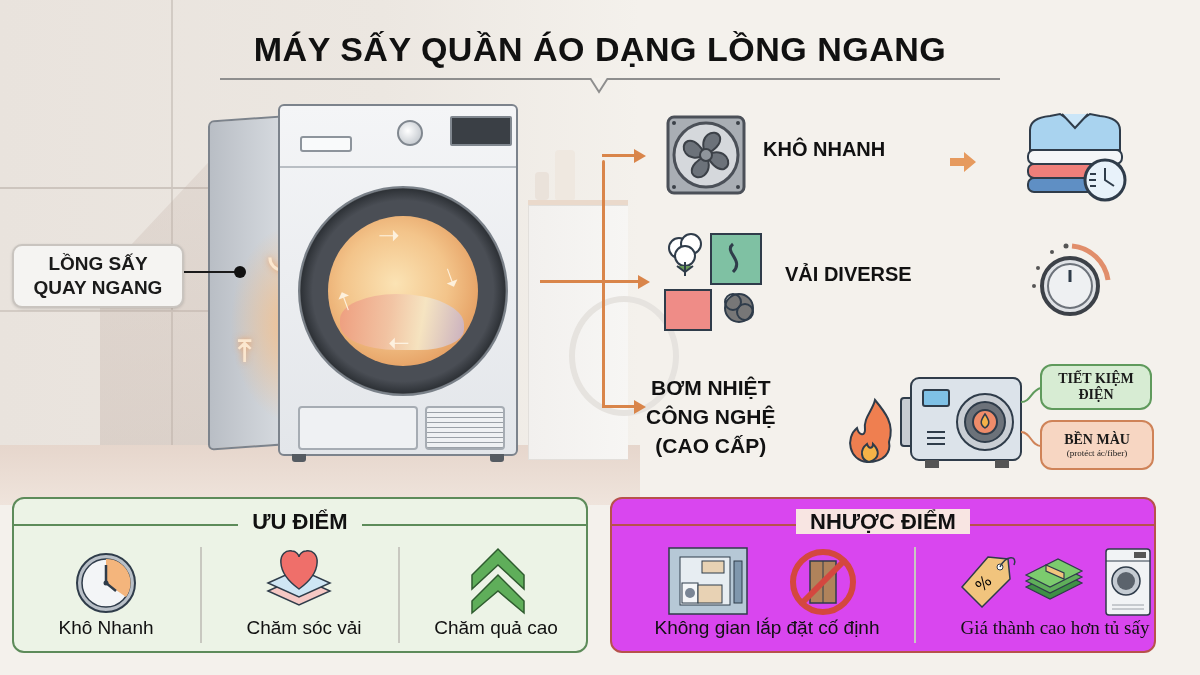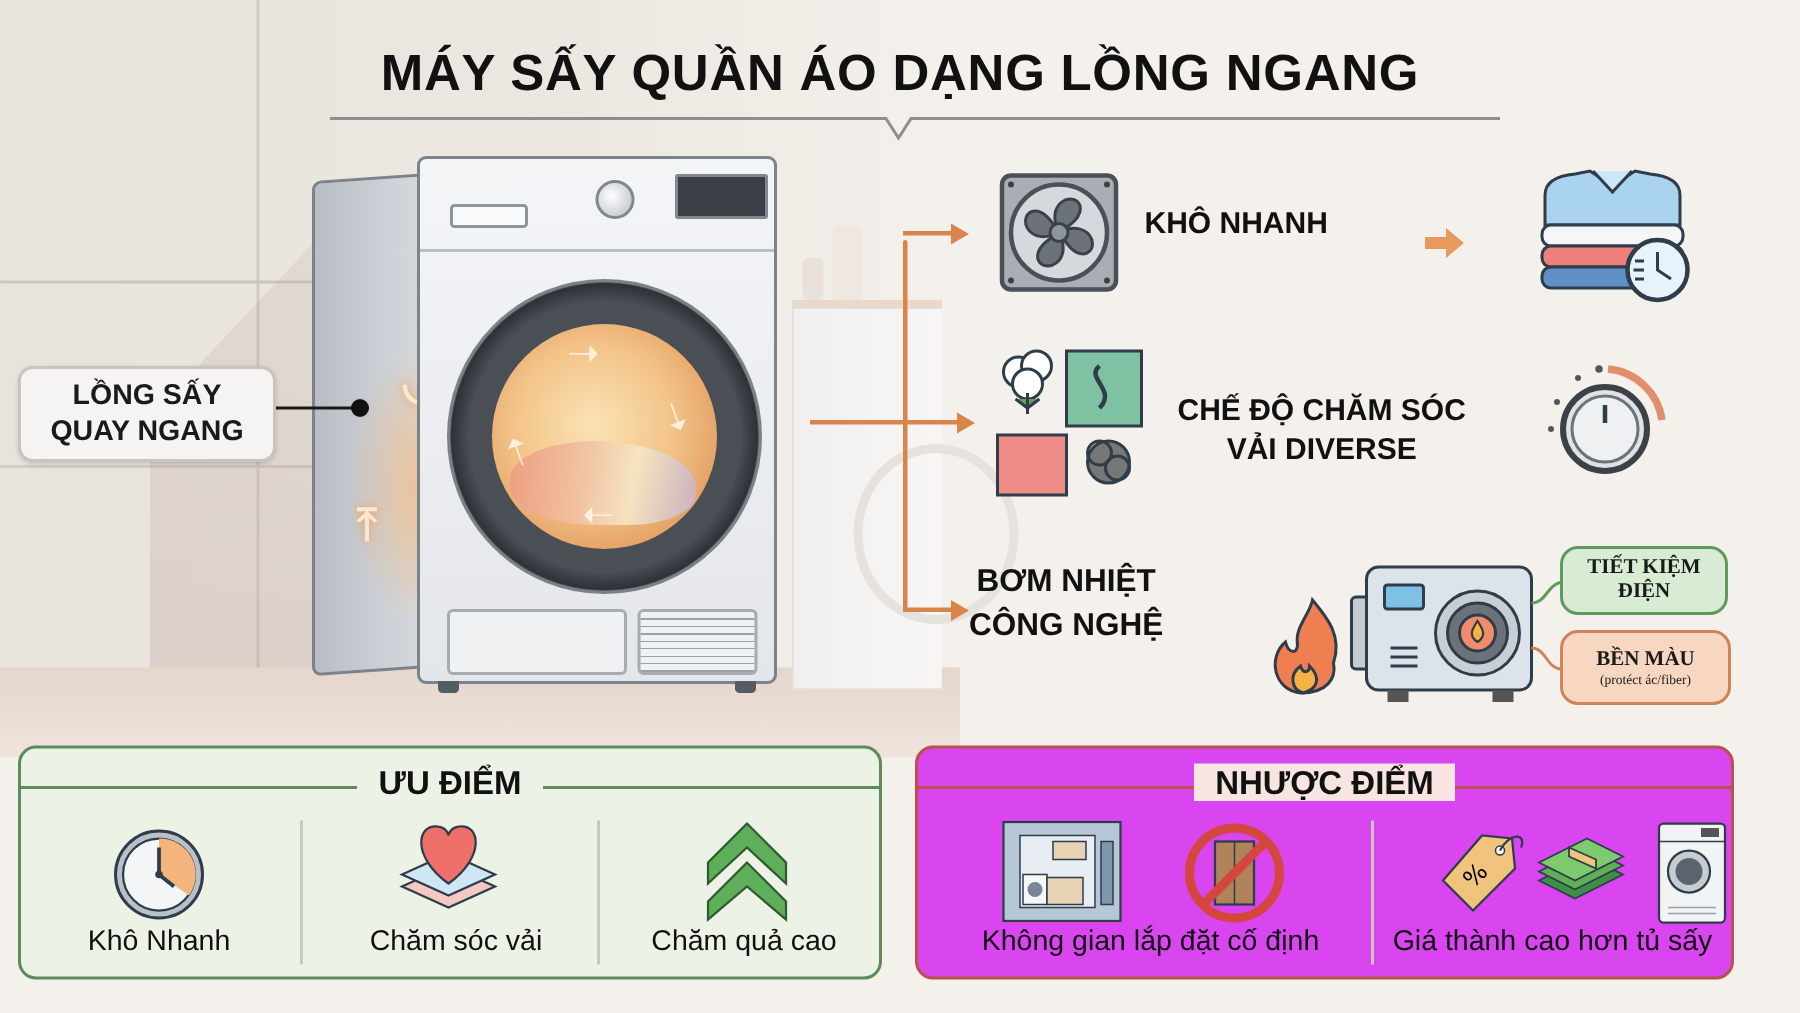--- a/index.html
+++ b/index.html
@@ -243,37 +243,37 @@
     <path d="M22 30 L22 44 M14 34 L22 40 L30 34" fill="#6b9c5a"></path>
     <rect x="48" y="2" width="50" height="50" fill="#7fc1a3"></rect>
     <path d="M70 12 C60 20 82 28 70 40" fill="none" stroke-width="3"></path>
     <rect x="2" y="58" width="46" height="40" fill="#ef8c87"></rect>
     <circle cx="76" cy="76" r="14" fill="#777"></circle>
       <circle cx="70" cy="70" r="8" fill="none"></circle>
       <circle cx="82" cy="80" r="8" fill="none"></circle>
   </g>
 </svg>
 <div class="feature-text" style="left:785px;top:261px;text-align:center;">
-  <div>CHẾ ĐỘ CHĂM SÓC</div>
   <div>VẢI DIVERSE</div>
 </div>
 <svg class="icon-box" style="left:1030px;top:240px;" width="90" height="80" viewBox="0 0 90 80">
   <circle cx="40" cy="46" r="28" fill="#dfe2e6" stroke="#3c4148" stroke-width="4"></circle>
   <circle cx="40" cy="46" r="22" fill="#eef0f2" stroke="#6c727a" stroke-width="2"></circle>
   <line x1="40" y1="30" x2="40" y2="42" stroke="#2f3c4a" stroke-width="3"></line>
   <path d="M42 6 A40 40 0 0 1 78 40" fill="none" stroke="#e18e6b" stroke-width="5"></path>
   <circle cx="36" cy="6" r="2.5" fill="#555"></circle>
     <circle cx="22" cy="12" r="2" fill="#555"></circle>
   <circle cx="8" cy="28" r="2" fill="#555"></circle>
     <circle cx="4" cy="46" r="2" fill="#555"></circle>
 </svg>
 
 <div class="feature-text" style="left:646px;top:373px;text-align:center;font-size:21px;line-height:29px;">
   <div>BƠM NHIỆT</div>
   <div>CÔNG NGHỆ</div>
+  <div>(CAO CẤP)</div>
 </div>
 <svg class="icon-box" style="left:845px;top:372px;" width="200" height="100" viewBox="0 0 200 100">
   <path d="M22 90 C4 88 0 66 12 56 C14 64 20 64 20 58 C18 46 28 38 30 28 C40 40 50 52 44 70 C46 80 40 90 22 90Z" fill="#ef7f50" stroke="#2f3c4a" stroke-width="2"></path>
   <path d="M24 90 C16 88 14 78 22 72 C24 78 28 76 28 72 C34 78 36 86 24 90Z" fill="#f6b247" stroke="#2f3c4a" stroke-width="2"></path>
   <rect x="56" y="26" width="12" height="48" rx="3" fill="#c7ccd2" stroke="#2f3c4a" stroke-width="2"></rect>
   <rect x="66" y="6" width="110" height="82" rx="8" fill="#dce3ea" stroke="#2f3c4a" stroke-width="2"></rect>
   <rect x="78" y="18" width="26" height="16" rx="2" fill="#7fc1e6" stroke="#2f3c4a" stroke-width="2"></rect>
   <path d="M82 60 H100 M82 66 H100 M82 72 H100" stroke="#2f3c4a" stroke-width="2"></path>
   <circle cx="140" cy="50" r="28" fill="#c9ced4" stroke="#2f3c4a" stroke-width="2"></circle>
   <circle cx="140" cy="50" r="20" fill="#6c727a" stroke="#2f3c4a" stroke-width="2"></circle>
@@ -359,14 +359,14 @@
     </g>
   </svg>
   <svg style="position:absolute;left:492px;top:48px;" width="48" height="70" viewBox="0 0 48 70">
     <rect x="2" y="2" width="44" height="66" rx="3" fill="#f1f3f5" stroke="#2f3c4a" stroke-width="1.5"></rect>
     <line x1="2" y1="14" x2="46" y2="14" stroke="#2f3c4a"></line>
     <rect x="30" y="5" width="12" height="6" fill="#555"></rect>
     <circle cx="22" cy="34" r="14" fill="#c5ccd3" stroke="#2f3c4a" stroke-width="1.5"></circle>
     <circle cx="22" cy="34" r="9" fill="#5b636c"></circle>
     <path d="M8 58 H40 M8 62 H40" stroke="#9aa0a7"></path>
   </svg>
-  <div class="item-label" style="left:292px;width:262px;">Giá thành cao hơn tủ sấy</div>
+  <div class="item-label" style="left:312px;width:262px;font-family:Liberation Serif, serif;">Giá thành cao hơn tủ sấy</div>
 </div>
 
 </body></html>

